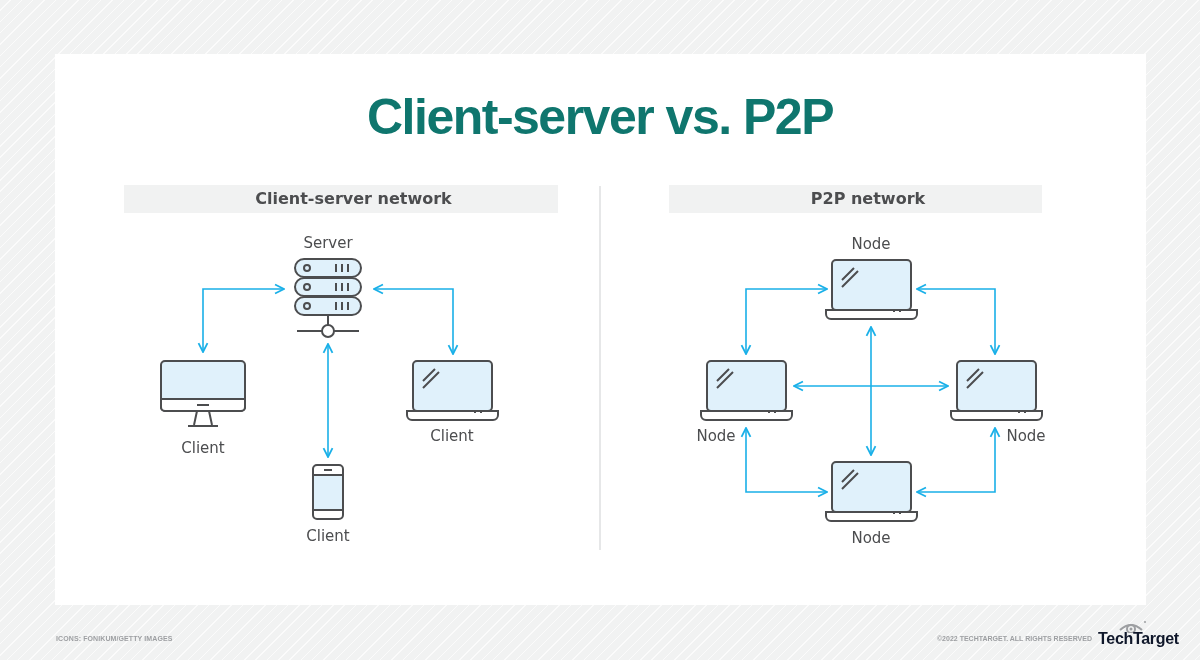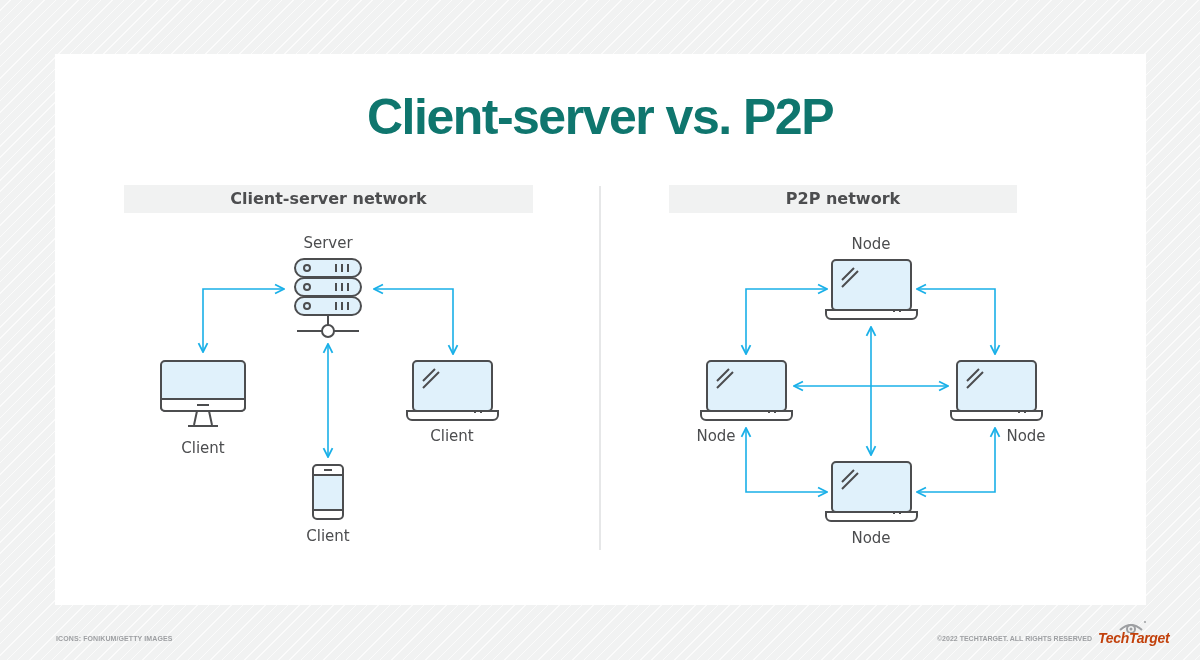--- a/index.html
+++ b/index.html
@@ -14,36 +14,36 @@
       background: #ffffff;
     }
     .title {
       position: absolute; left: 0; top: 88px; width: 1200px; text-align: center;
       font-family: "Liberation Sans", sans-serif; font-weight: bold;
       font-size: 50px; letter-spacing: -1.5px; color: #0f766e;
     }
     .section-header {
       position: absolute; height: 28px; line-height: 28px; background: #f1f2f2;
       text-align: center; font-family: "DejaVu Sans", sans-serif; font-weight: bold;
-      font-size: 16px; color: #4c4d4f;
+      font-size: 16px; color: #4c4d4f; padding-left: 25px;
     }
     .divider { position: absolute; left: 599px; top: 186px; width: 2px; height: 364px; background: #e6e7e8; }
     svg.diagram { position: absolute; left: 0; top: 0; }
     .lbl { font-family: "DejaVu Sans", sans-serif; font-size: 15px; fill: #4c4d4f; }
     .footer-left {
       position: absolute; left: 56px; top: 635px; font-family: "Liberation Sans", sans-serif;
       font-weight: bold; font-size: 7px; color: #9d9fa2; letter-spacing: 0.1px;
     }
     .footer-right {
       position: absolute; right: 108px; top: 635px; font-family: "Liberation Sans", sans-serif;
       font-weight: bold; font-size: 7px; color: #9d9fa2;
     }
     .brand {
       position: absolute; left: 1098px; top: 630px; font-family: "Liberation Sans", sans-serif;
-      font-weight: bold; font-size: 14px; color: #c2410c; letter-spacing: -0.3px; font-style: italic;
+      font-weight: bold; font-size: 16px; color: #0f172a; letter-spacing: -0.3px;
     }
     .brand-eye { position: absolute; left: 1118px; top: 619px; }
   </style>
 </head>
 <body>
 
 <div class="card"></div>
 
 <div class="title">Client-server vs. P2P</div>
 

